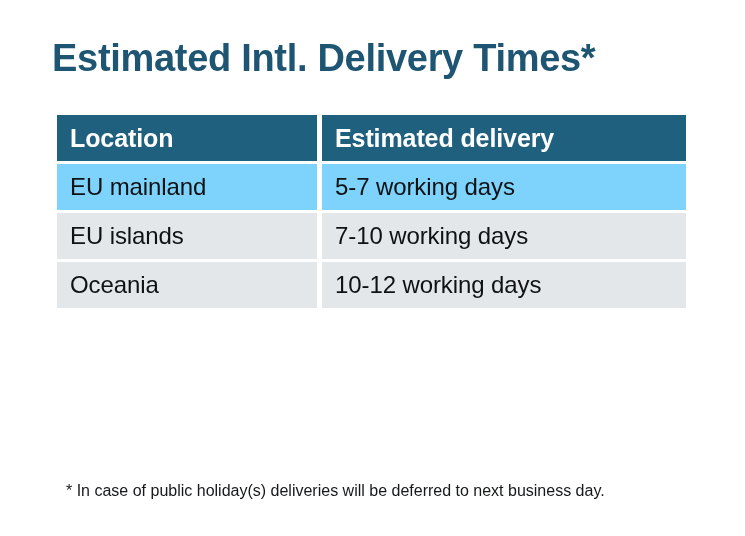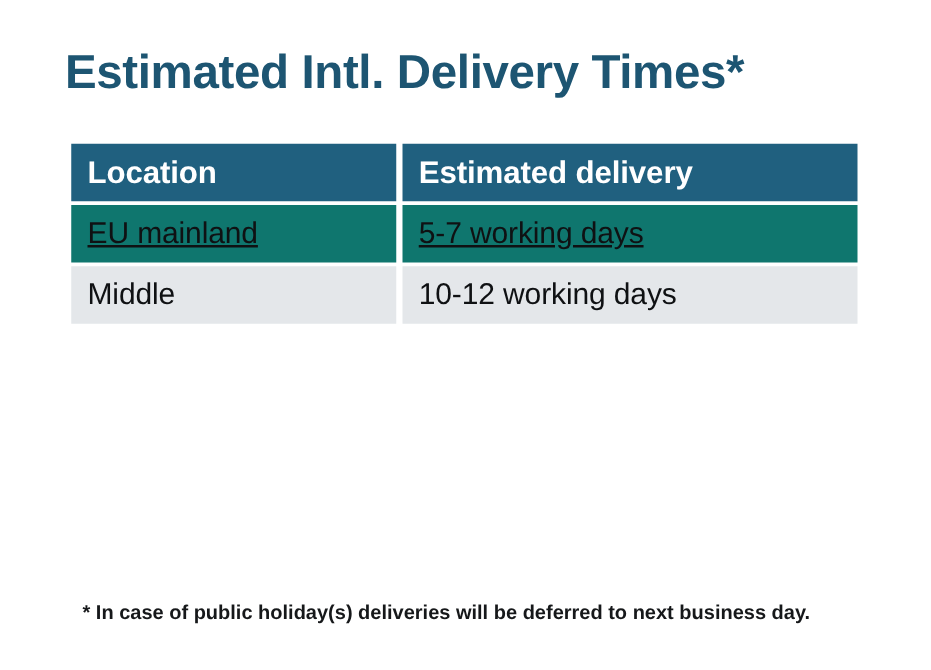--- a/index.html
+++ b/index.html
@@ -67,31 +67,31 @@
     letter-spacing: -0.1px;
   }
 
   .delivery-table tbody td {
     height: 46px;
     color: #0f1113;
     font-size: 24px;
     font-weight: 400;
     letter-spacing: -0.1px;
   }
-  .delivery-table tbody tr.row-odd  td { background: #0f766e; text-decoration: underline; }
+  .delivery-table tbody tr.row-odd  td { background: #7dd3fc; }
   .delivery-table tbody tr.row-even td { background: #e4e7ea; }
 
   
   .footnote {
     position: absolute;
     left: 66px;
     top: 480px;
     font-size: 16px;
     line-height: 22px;
-    font-weight: 700;
+    font-weight: 400;
     color: #16181a;
     white-space: nowrap;
   }
 </style>
 </head>
 <body>
 
 <div class="page">
 
   <div class="page-title">Estimated Intl. Delivery Times*</div>
@@ -106,21 +106,25 @@
         <th class="col-location">Location</th>
         <th class="col-estimated">Estimated delivery</th>
       </tr>
     </thead>
     <tbody>
       <tr class="row-odd">
         <td>EU mainland</td>
         <td>5-7 working days</td>
       </tr>
       <tr class="row-even">
-        <td>Middle</td>
+        <td>EU islands</td>
+        <td>7-10 working days</td>
+      </tr>
+      <tr class="row-even">
+        <td>Oceania</td>
         <td>10-12 working days</td>
       </tr>
     </tbody>
   </table>
 
   <div class="footnote">* In case of public holiday(s) deliveries will be deferred to next business day.</div>
 
 </div>
 
 </body></html>

